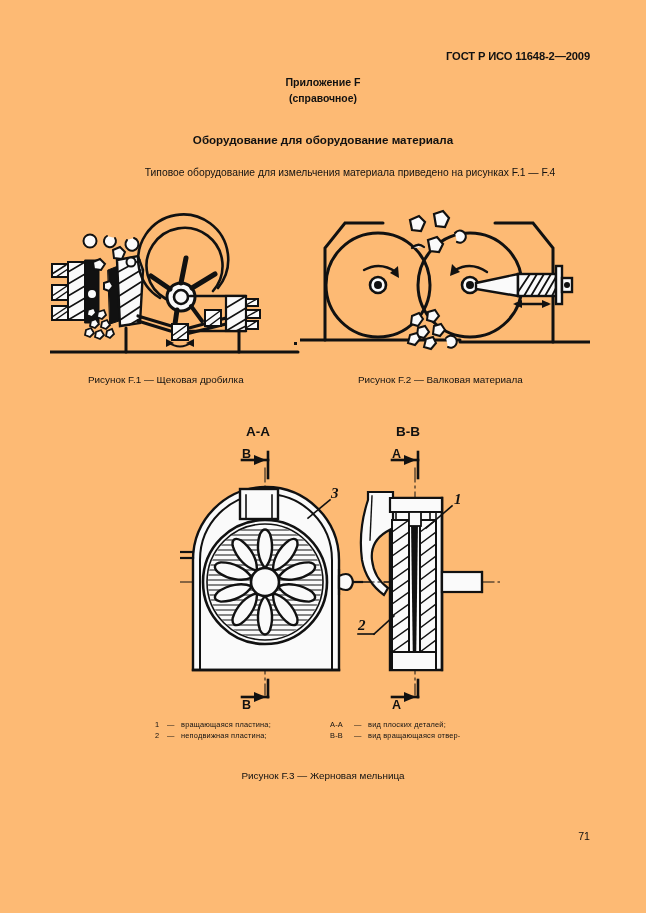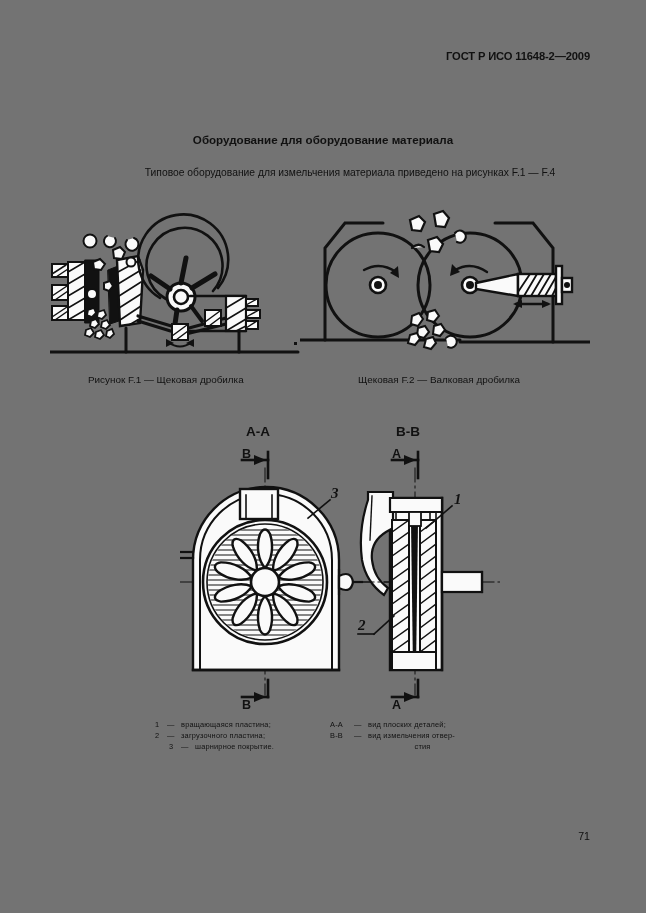--- a/index.html
+++ b/index.html
@@ -12,21 +12,21 @@
     height: 913px;
     position: relative;
     font-family: "Liberation Sans", sans-serif;
     color: #111111;
     overflow: hidden;
   }
   .page {
     position: absolute;
     left: 0; top: 0;
     width: 646px; height: 913px;
-    background: #737373;
+    background: #fdba74;
   }
   .abs { position: absolute; }
 
   
   .std-header {
     top: 50px;
     right: 56px;
     font-size: 11.2px;
     font-weight: bold;
     letter-spacing: -0.15px;
@@ -100,21 +100,23 @@
   .figure-box { }
   svg { display: block; }
 </style>
 </head>
 <body>
 
 <div class="page">
 
   <div class="abs std-header">ГОСТ Р ИСО 11648-2—2009</div>
 
-
+  <div class="abs annex-title">Приложение F</div>
+
+  <div class="abs annex-sub">(справочное)</div>
 
   <div class="abs section-title">Оборудование для оборудование материала</div>
 
   <div class="abs intro-para">Типовое оборудование для измельчения материала приведено на рисунках F.1 — F.4</div>
 
   <div class="abs figure-box" style="left:50px; top:200px;">
     <svg width="250" height="160" viewBox="0 0 250 160">
       <g stroke="#111" fill="none" stroke-width="2.2" stroke-linecap="round">
 
         <line x1="-2" y1="152" x2="248" y2="152" stroke-width="3"></line>
@@ -308,21 +310,21 @@
         <circle cx="267" cy="85" r="3" fill="#111" stroke="none"></circle>
 
         <line x1="216" y1="104" x2="248" y2="104" stroke-width="2.4"></line>
         <polygon points="213,104 222,100 222,108" fill="#111" stroke="none"></polygon>
         <polygon points="251,104 242,100 242,108" fill="#111" stroke="none"></polygon>
       </g>
     </svg>
   </div>
 
   <div class="abs fig-caption cap-f1">Рисунок F.1 — Щековая дробилка</div>
-  <div class="abs fig-caption cap-f2">Щековая F.2 — Валковая дробилка</div>
+  <div class="abs fig-caption cap-f2">Рисунок F.2 — Валковая материала</div>
 
   <div class="abs figure-box" style="left:180px; top:420px;">
     <svg width="320" height="290" viewBox="0 0 320 290">
       <g stroke="#111" fill="none" stroke-width="1.8" stroke-linecap="square">
 
         <g stroke-width="2.6">
           <line x1="62" y1="40" x2="88" y2="40"></line>
           <line x1="88" y1="32" x2="88" y2="58"></line>
         </g>
         <polygon points="74,35 86,40 74,45" fill="#111" stroke="none"></polygon>
@@ -526,33 +528,26 @@
       <div class="legend-col-l">
         <span class="lg-num">1</span><span class="lg-dash">—</span><span class="lg-name">вращающаяся      пластина;</span>
       </div>
       <div class="legend-col-r">
         <span class="lg-num" style="width:24px">А-А</span><span class="lg-dash">—</span><span class="lg-name">вид  плоских    деталей;</span>
       </div>
     </div>
 
     <div class="legend-row">
       <div class="legend-col-l">
-        <span class="lg-num">2</span><span class="lg-dash">—</span><span class="lg-name">загрузочного       пластина;</span>
+        <span class="lg-num">2</span><span class="lg-dash">—</span><span class="lg-name">неподвижная       пластина;</span>
       </div>
       <div class="legend-col-r">
-        <span class="lg-num" style="width:24px">В-В</span><span class="lg-dash">—</span><span class="lg-name">вид  измельчения отвер-</span>
+        <span class="lg-num" style="width:24px">В-В</span><span class="lg-dash">—</span><span class="lg-name">вид  вращающаяся отвер-</span>
       </div>
     </div>
 
-    <div class="legend-row">
-      <div class="legend-col-l">
-        <span class="lg-ind"><span class="lg-num">3</span><span class="lg-dash">—</span><span class="lg-name">шарнирное покрытие.</span></span>
-      </div>
-      <div class="legend-col-r">
-        <span class="lg-center">стия</span>
-      </div>
-    </div>
   </div>
 
+  <div class="abs fig-caption cap-f3">Рисунок F.3 — Жерновая мельница</div>
 
   <div class="abs page-number">71</div>
 
 </div>
 
 </body></html>

